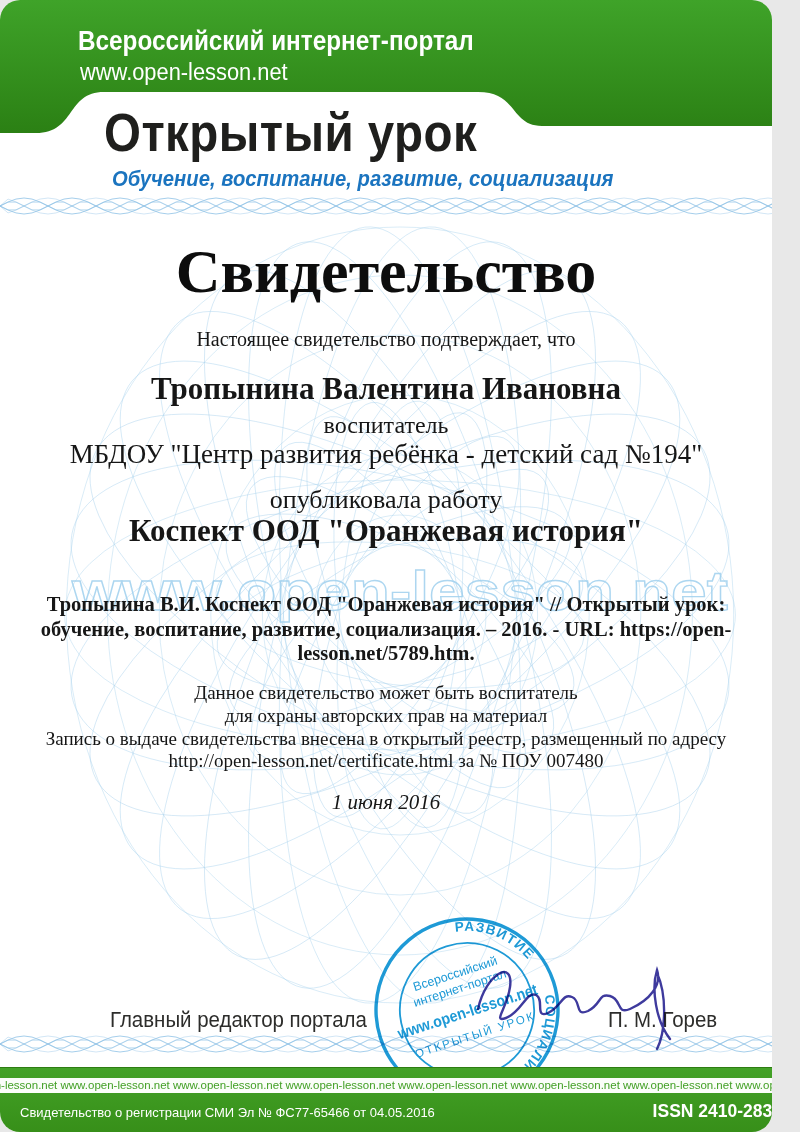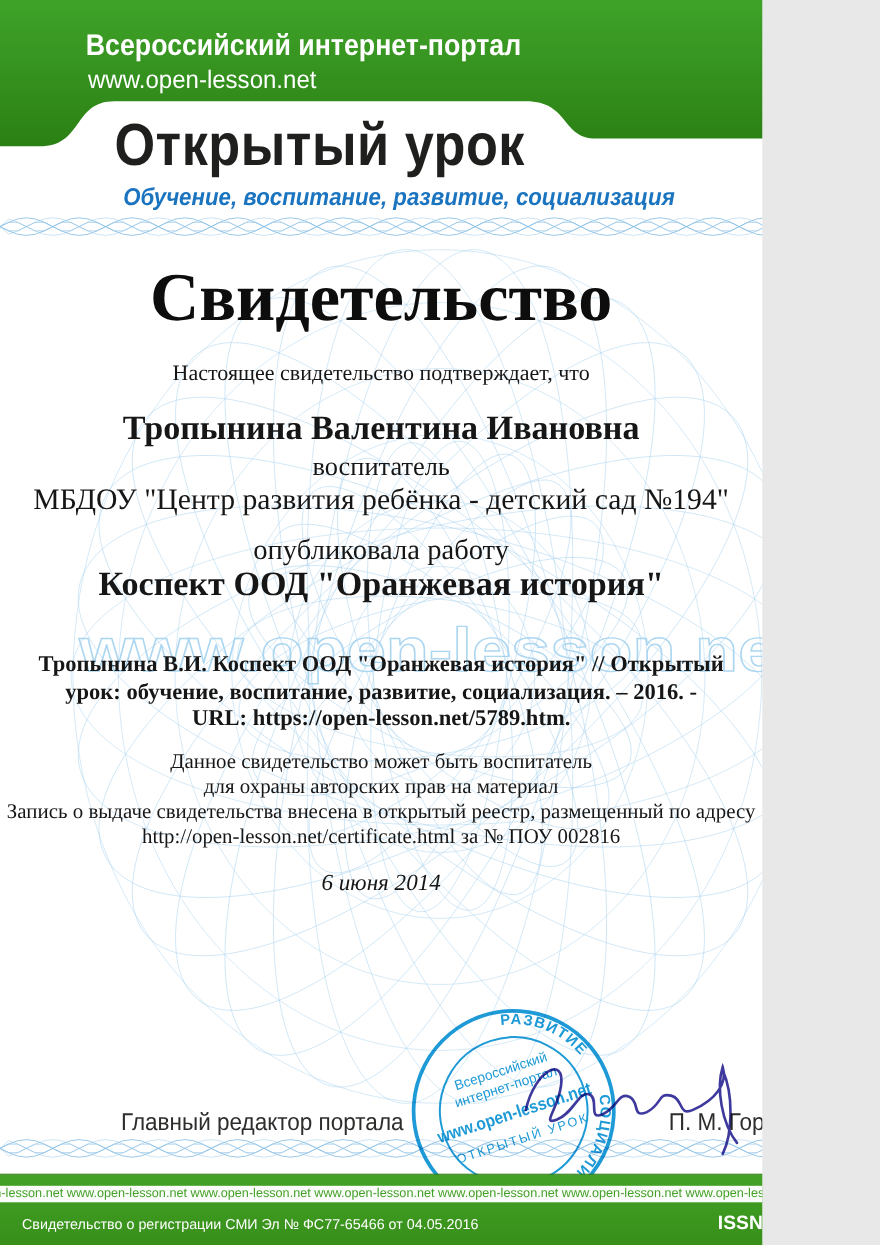--- a/index.html
+++ b/index.html
@@ -1,17 +1,17 @@
 <!DOCTYPE html>
 <html><head>
 <meta charset="utf-8">
 <style>
   html,body{margin:0;padding:0;background:#e8e8e8;}
-  .page{position:relative;width:693px;height:1132px;background:#fff;overflow:hidden;
-        border-radius:0;font-family:"Liberation Sans",sans-serif;}
+  .page{position:relative;width:772px;height:1132px;background:#fff;overflow:hidden;
+        border-radius:20px;font-family:"Liberation Sans",sans-serif;}
   .abs{position:absolute;}
   
   .header-svg{position:absolute;top:0;left:0;}
   .brand{position:absolute;left:78px;top:26px;color:#fff;font-size:27px;font-weight:700;
          transform:scaleX(.9);transform-origin:left top;white-space:nowrap;}
   .site{position:absolute;left:80px;top:59px;color:#fff;font-size:23px;
         transform:scaleX(.95);transform-origin:left top;white-space:nowrap;}
   .logo{position:absolute;left:104px;top:101px;color:#1f1f1d;font-size:54px;font-weight:700;
         transform:scaleX(.88);transform-origin:left top;white-space:nowrap;letter-spacing:0.5px;}
   .tagline{position:absolute;left:112px;top:166px;color:#1b74bf;font-size:22px;font-weight:700;
@@ -135,23 +135,23 @@
   <div class="ctext person">Тропынина Валентина Ивановна</div>
   <div class="ctext role">воспитатель</div>
   <div class="ctext org">МБДОУ "Центр развития ребёнка - детский сад №194"</div>
   <div class="ctext action">опубликовала работу</div>
   <div class="ctext work">Коспект ООД "Оранжевая история"</div>
   <div class="ctext bibtext">Тропынина В.И. Коспект ООД "Оранжевая история" // Открытый урок: обучение, воспитание, развитие, социализация. – 2016. - URL: https://open-lesson.net/5789.htm.</div>
   <div class="ctext notes">
     <div>Данное свидетельство может быть воспитатель</div>
     <div>для охраны авторских прав на материал</div>
     <div>Запись о выдаче свидетельства внесена в открытый реестр, размещенный по адресу</div>
-    <div>http://open-lesson.net/certificate.html за № ПОУ 002816</div>
+    <div>http://open-lesson.net/certificate.html за № ПОУ 007480</div>
   </div>
-  <div class="ctext datestr">6 июня 2014</div>
+  <div class="ctext datestr">1 июня 2016</div>
 
   <div class="editor-label">Главный редактор портала</div>
   <div class="editor-name">П. М. Горев</div>
 
   <svg class="waveband" style="top:1031px" width="800" height="26" viewBox="0 0 800 26">
       <g id="waveB">
         <path d="M0 13 L8 17.00 L16 19.93 L24 21.00 L32 19.93 L40 17.00 L48 13.00 L56 9.00 L64 6.07 L72 5.00 L80 6.07 L88 9.00 L96 13.00 L104 17.00 L112 19.93 L120 21.00 L128 19.93 L136 17.00 L144 13.00 L152 9.00 L160 6.07 L168 5.00 L176 6.07 L184 9.00 L192 13.00 L200 17.00 L208 19.93 L216 21.00 L224 19.93 L232 17.00 L240 13.00 L248 9.00 L256 6.07 L264 5.00 L272 6.07 L280 9.00 L288 13.00 L296 17.00 L304 19.93 L312 21.00 L320 19.93 L328 17.00 L336 13.00 L344 9.00 L352 6.07 L360 5.00 L368 6.07 L376 9.00 L384 13.00 L392 17.00 L400 19.93 L408 21.00 L416 19.93 L424 17.00 L432 13.00 L440 9.00 L448 6.07 L456 5.00 L464 6.07 L472 9.00 L480 13.00 L488 17.00 L496 19.93 L504 21.00 L512 19.93 L520 17.00 L528 13.00 L536 9.00 L544 6.07 L552 5.00 L560 6.07 L568 9.00 L576 13.00 L584 17.00 L592 19.93 L600 21.00 L608 19.93 L616 17.00 L624 13.00 L632 9.00 L640 6.07 L648 5.00 L656 6.07 L664 9.00 L672 13.00 L680 17.00 L688 19.93 L696 21.00 L704 19.93 L712 17.00 L720 13.00 L728 9.00 L736 6.07 L744 5.00 L752 6.07 L760 9.00 L768 13.00 L776 17.00 L784 19.93 L792 21.00 L800 19.93 L808 17.00" fill="none" stroke="#8fc2e6" stroke-width="0.9" opacity="0.9"></path>
         <path d="M0 13 L8 9.00 L16 6.07 L24 5.00 L32 6.07 L40 9.00 L48 13.00 L56 17.00 L64 19.93 L72 21.00 L80 19.93 L88 17.00 L96 13.00 L104 9.00 L112 6.07 L120 5.00 L128 6.07 L136 9.00 L144 13.00 L152 17.00 L160 19.93 L168 21.00 L176 19.93 L184 17.00 L192 13.00 L200 9.00 L208 6.07 L216 5.00 L224 6.07 L232 9.00 L240 13.00 L248 17.00 L256 19.93 L264 21.00 L272 19.93 L280 17.00 L288 13.00 L296 9.00 L304 6.07 L312 5.00 L320 6.07 L328 9.00 L336 13.00 L344 17.00 L352 19.93 L360 21.00 L368 19.93 L376 17.00 L384 13.00 L392 9.00 L400 6.07 L408 5.00 L416 6.07 L424 9.00 L432 13.00 L440 17.00 L448 19.93 L456 21.00 L464 19.93 L472 17.00 L480 13.00 L488 9.00 L496 6.07 L504 5.00 L512 6.07 L520 9.00 L528 13.00 L536 17.00 L544 19.93 L552 21.00 L560 19.93 L568 17.00 L576 13.00 L584 9.00 L592 6.07 L600 5.00 L608 6.07 L616 9.00 L624 13.00 L632 17.00 L640 19.93 L648 21.00 L656 19.93 L664 17.00 L672 13.00 L680 9.00 L688 6.07 L696 5.00 L704 6.07 L712 9.00 L720 13.00 L728 17.00 L736 19.93 L744 21.00 L752 19.93 L760 17.00 L768 13.00 L776 9.00 L784 6.07 L792 5.00 L800 6.07 L808 9.00" fill="none" stroke="#8fc2e6" stroke-width="0.9" opacity="0.9"></path>
         <path d="M0 13 L8 16.90 L16 16.90 L24 13.00 L32 9.10 L40 9.10 L48 13.00 L56 16.90 L64 16.90 L72 13.00 L80 9.10 L88 9.10 L96 13.00 L104 16.90 L112 16.90 L120 13.00 L128 9.10 L136 9.10 L144 13.00 L152 16.90 L160 16.90 L168 13.00 L176 9.10 L184 9.10 L192 13.00 L200 16.90 L208 16.90 L216 13.00 L224 9.10 L232 9.10 L240 13.00 L248 16.90 L256 16.90 L264 13.00 L272 9.10 L280 9.10 L288 13.00 L296 16.90 L304 16.90 L312 13.00 L320 9.10 L328 9.10 L336 13.00 L344 16.90 L352 16.90 L360 13.00 L368 9.10 L376 9.10 L384 13.00 L392 16.90 L400 16.90 L408 13.00 L416 9.10 L424 9.10 L432 13.00 L440 16.90 L448 16.90 L456 13.00 L464 9.10 L472 9.10 L480 13.00 L488 16.90 L496 16.90 L504 13.00 L512 9.10 L520 9.10 L528 13.00 L536 16.90 L544 16.90 L552 13.00 L560 9.10 L568 9.10 L576 13.00 L584 16.90 L592 16.90 L600 13.00 L608 9.10 L616 9.10 L624 13.00 L632 16.90 L640 16.90 L648 13.00 L656 9.10 L664 9.10 L672 13.00 L680 16.90 L688 16.90 L696 13.00 L704 9.10 L712 9.10 L720 13.00 L728 16.90 L736 16.90 L744 13.00 L752 9.10 L760 9.10 L768 13.00 L776 16.90 L784 16.90 L792 13.00 L800 9.10 L808 9.10" fill="none" stroke="#8fc2e6" stroke-width="0.9" opacity="0.7"></path>
         <path d="M0 13 L8 9.10 L16 9.10 L24 13.00 L32 16.90 L40 16.90 L48 13.00 L56 9.10 L64 9.10 L72 13.00 L80 16.90 L88 16.90 L96 13.00 L104 9.10 L112 9.10 L120 13.00 L128 16.90 L136 16.90 L144 13.00 L152 9.10 L160 9.10 L168 13.00 L176 16.90 L184 16.90 L192 13.00 L200 9.10 L208 9.10 L216 13.00 L224 16.90 L232 16.90 L240 13.00 L248 9.10 L256 9.10 L264 13.00 L272 16.90 L280 16.90 L288 13.00 L296 9.10 L304 9.10 L312 13.00 L320 16.90 L328 16.90 L336 13.00 L344 9.10 L352 9.10 L360 13.00 L368 16.90 L376 16.90 L384 13.00 L392 9.10 L400 9.10 L408 13.00 L416 16.90 L424 16.90 L432 13.00 L440 9.10 L448 9.10 L456 13.00 L464 16.90 L472 16.90 L480 13.00 L488 9.10 L496 9.10 L504 13.00 L512 16.90 L520 16.90 L528 13.00 L536 9.10 L544 9.10 L552 13.00 L560 16.90 L568 16.90 L576 13.00 L584 9.10 L592 9.10 L600 13.00 L608 16.90 L616 16.90 L624 13.00 L632 9.10 L640 9.10 L648 13.00 L656 16.90 L664 16.90 L672 13.00 L680 9.10 L688 9.10 L696 13.00 L704 16.90 L712 16.90 L720 13.00 L728 9.10 L736 9.10 L744 13.00 L752 16.90 L760 16.90 L768 13.00 L776 9.10 L784 9.10 L792 13.00 L800 16.90 L808 16.90" fill="none" stroke="#8fc2e6" stroke-width="0.9" opacity="0.7"></path>

